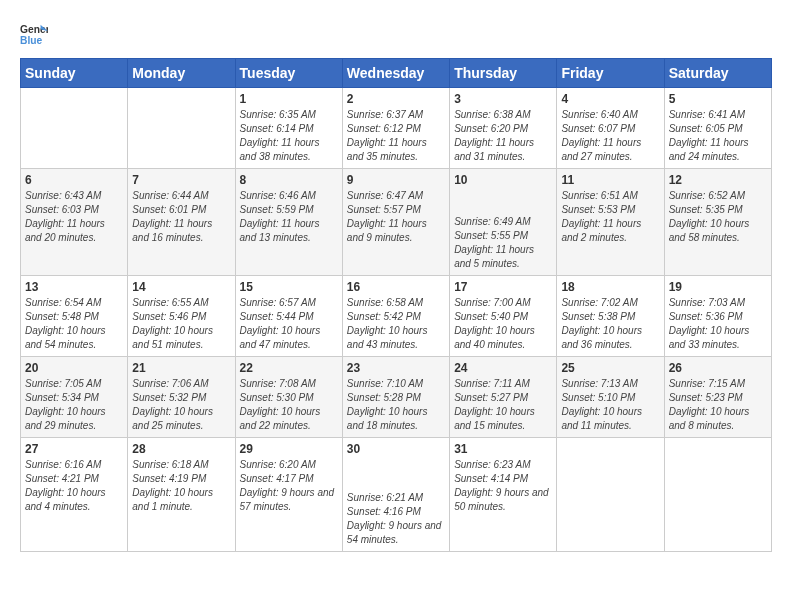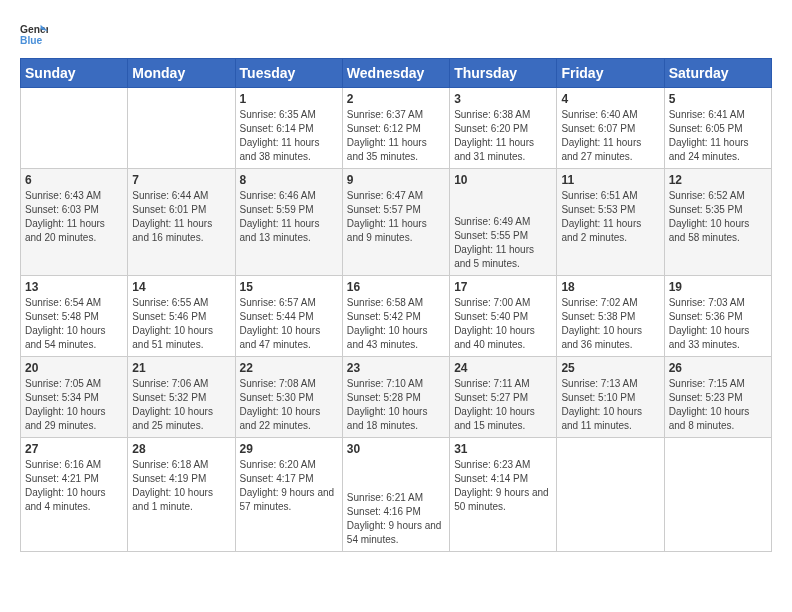--- a/index.html
+++ b/index.html
@@ -65,20 +65,21 @@
     }
     .day-num {
       font-weight: bold;
       font-size: 12px;
       display: block;
       margin-bottom: 2px;
     }
     .day-detail {
       line-height: 1.4;
       color: #444;
+      font-style: italic;
     }
   </style>
 </head>
 <body>
 
 <div class="header">
   <div class="logo">
     <svg class="logo-icon" viewBox="0 0 30 30">
       <text x="0" y="14" font-size="11" font-weight="bold" fill="#333">General</text>
       <text x="0" y="26" font-size="11" font-weight="bold" fill="#4a90d9">Blue</text>

